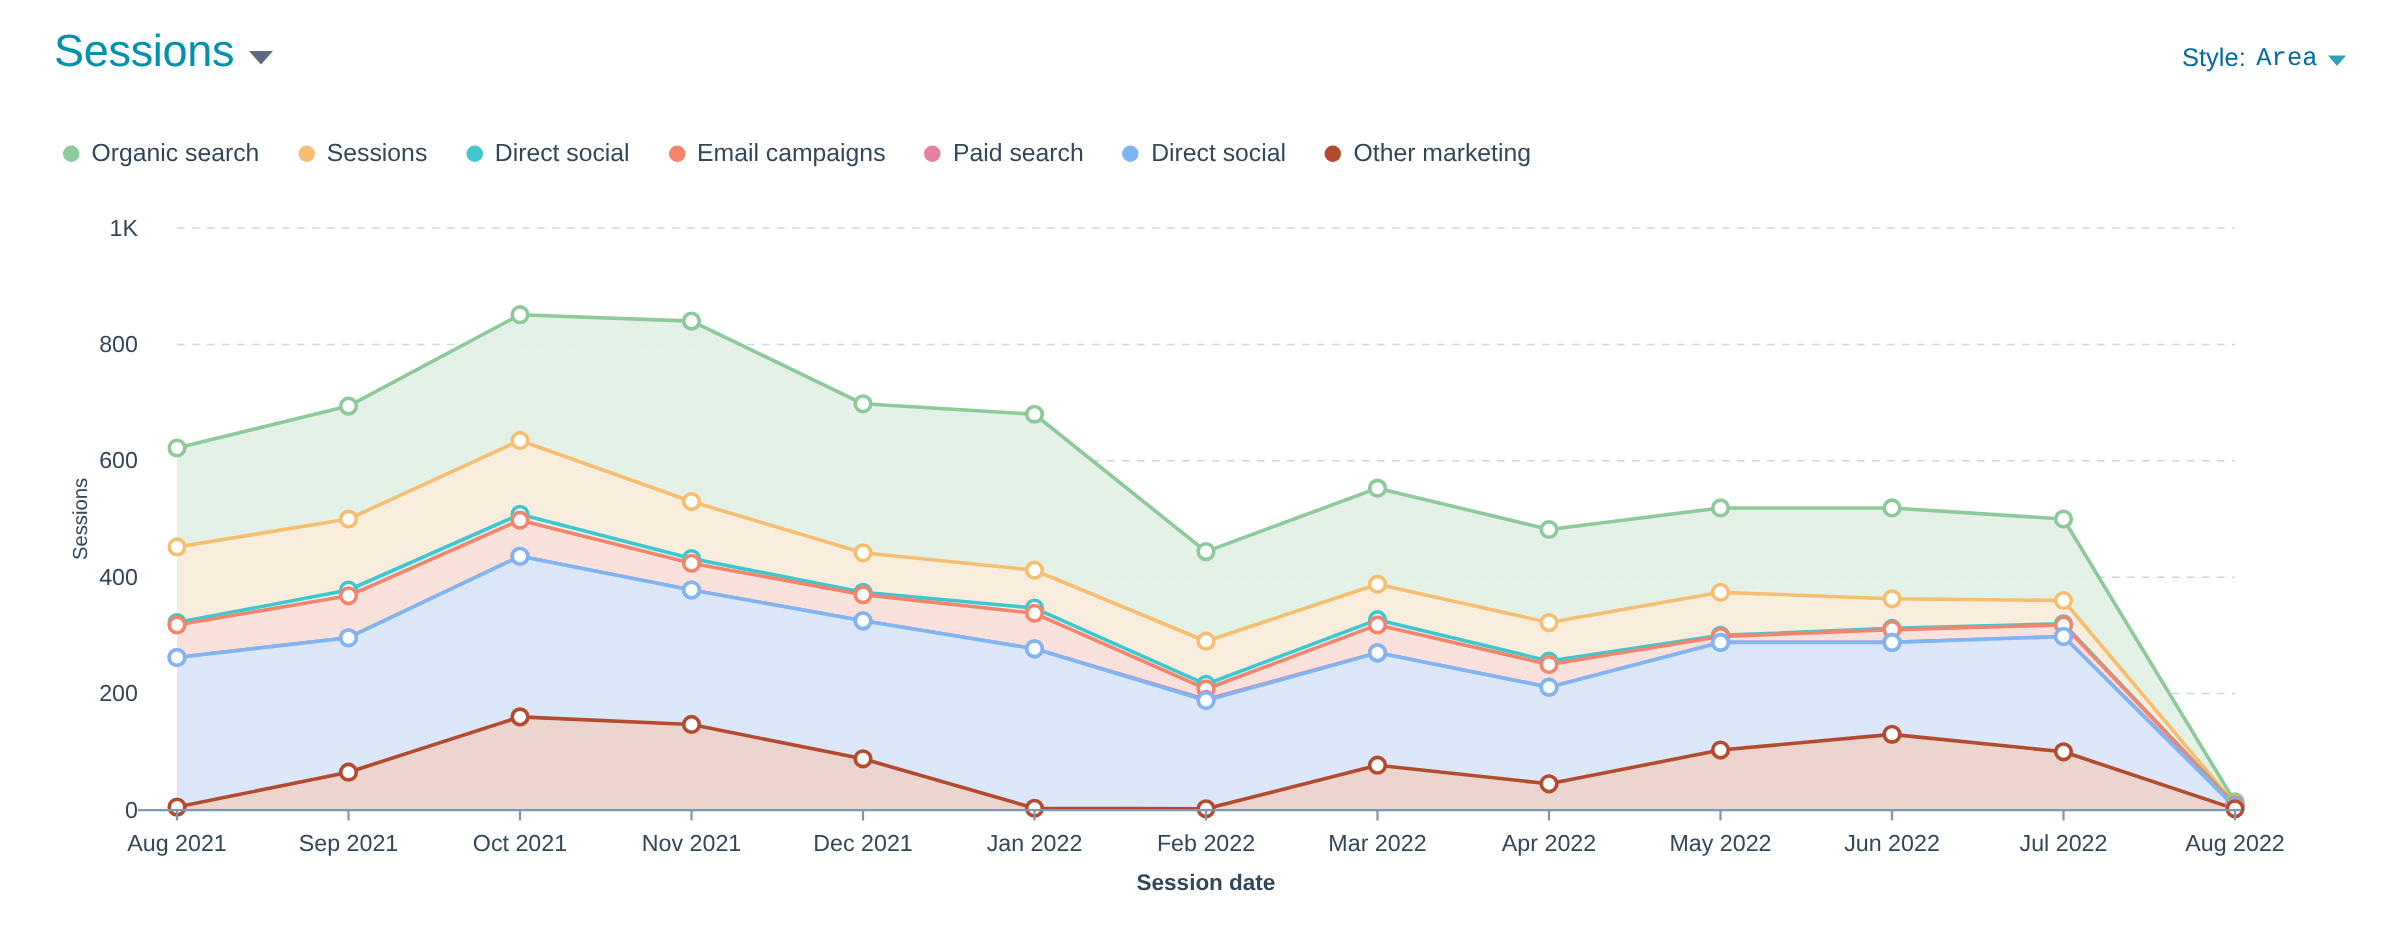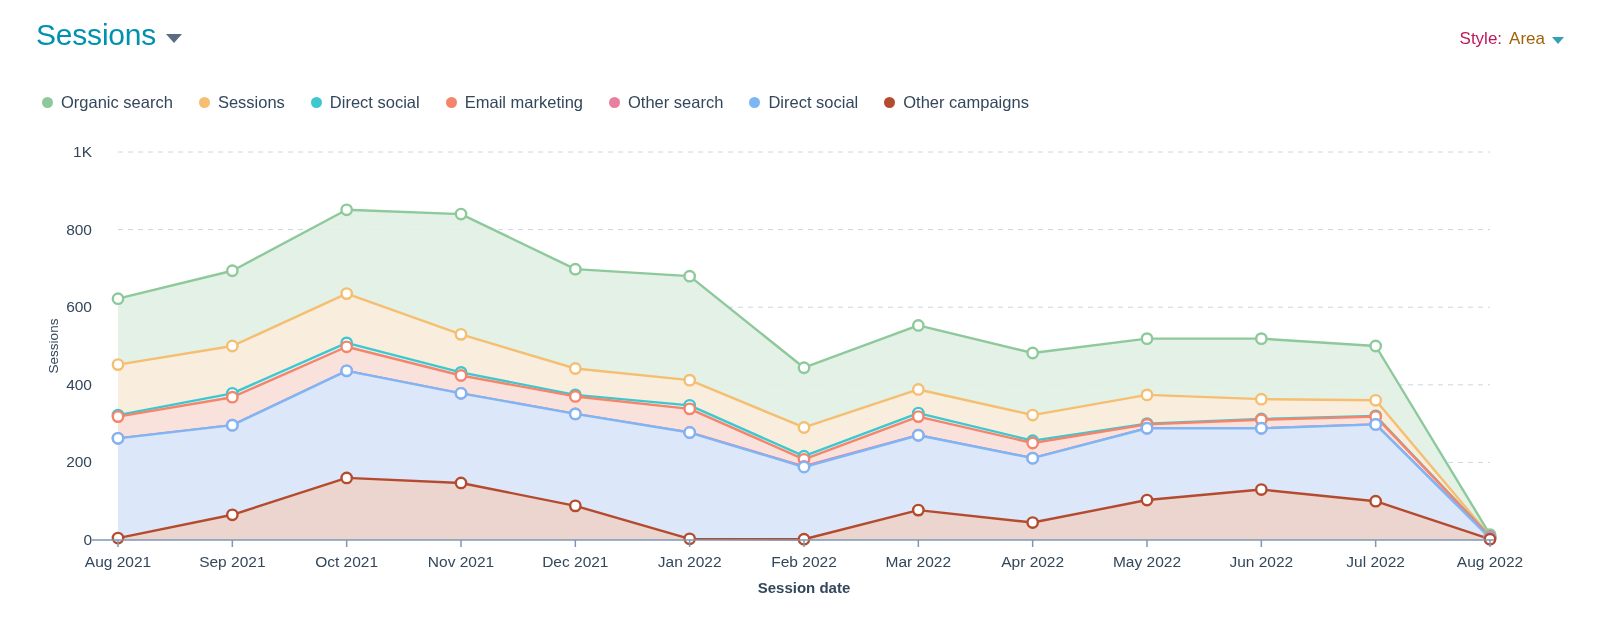--- a/index.html
+++ b/index.html
@@ -35,22 +35,22 @@
     border-left: 6px solid transparent;
     border-right: 6px solid transparent;
     border-top: 7px solid #33a0b5;
     margin-top: 3px;
   }
   .style-wrap {
     position: absolute; right: 36px; top: 9px;
     display: flex; align-items: center; gap: 7px;
     font-size: 17px;
   }
-  .style-label { color: #be185d; }
-  .style-value { color: #a16207; }
+  .style-label { color: #0369a1; }
+  .style-value { color: #0369a1; font-family: Liberation Mono, monospace; }
 
   
   .legend {
     position: absolute; left: 42px; top: 93px;
     display: flex; align-items: flex-end; gap: 26px;
   }
   .legend-item {
     display: flex; align-items: center; gap: 8px;
     font-size: 16.5px; color: #33475b; white-space: nowrap;
     cursor: pointer;
@@ -103,33 +103,33 @@
       <div class="legend-item">
         <span class="legend-dot" style="background: rgb(245, 190, 113);"></span>
         <span>Sessions</span>
       </div>
       <div class="legend-item">
         <span class="legend-dot" style="background: rgb(63, 199, 207);"></span>
         <span>Direct social</span>
       </div>
       <div class="legend-item">
         <span class="legend-dot" style="background: rgb(245, 132, 107);"></span>
-        <span>Email marketing</span>
+        <span>Email campaigns</span>
       </div>
       <div class="legend-item">
         <span class="legend-dot" style="background: rgb(232, 127, 160);"></span>
-        <span>Other search</span>
+        <span>Paid search</span>
       </div>
       <div class="legend-item">
         <span class="legend-dot" style="background: rgb(126, 181, 245);"></span>
         <span>Direct social</span>
       </div>
       <div class="legend-item">
         <span class="legend-dot" style="background: rgb(180, 75, 46);"></span>
-        <span>Other campaigns</span>
+        <span>Other marketing</span>
       </div>
     </div>
 
   <div class="chart-area">
     <svg class="plot-svg" id="plot" width="1600" height="470">
         <text x="92" y="415" text-anchor="end" class="tick-text">0</text>
         <line x1="118" y1="332.4" x2="1490" y2="332.4" class="gridline"></line>
         <text x="92" y="337.4" text-anchor="end" class="tick-text">200</text>
         <line x1="118" y1="254.8" x2="1490" y2="254.8" class="gridline"></line>
         <text x="92" y="259.8" text-anchor="end" class="tick-text">400</text>

